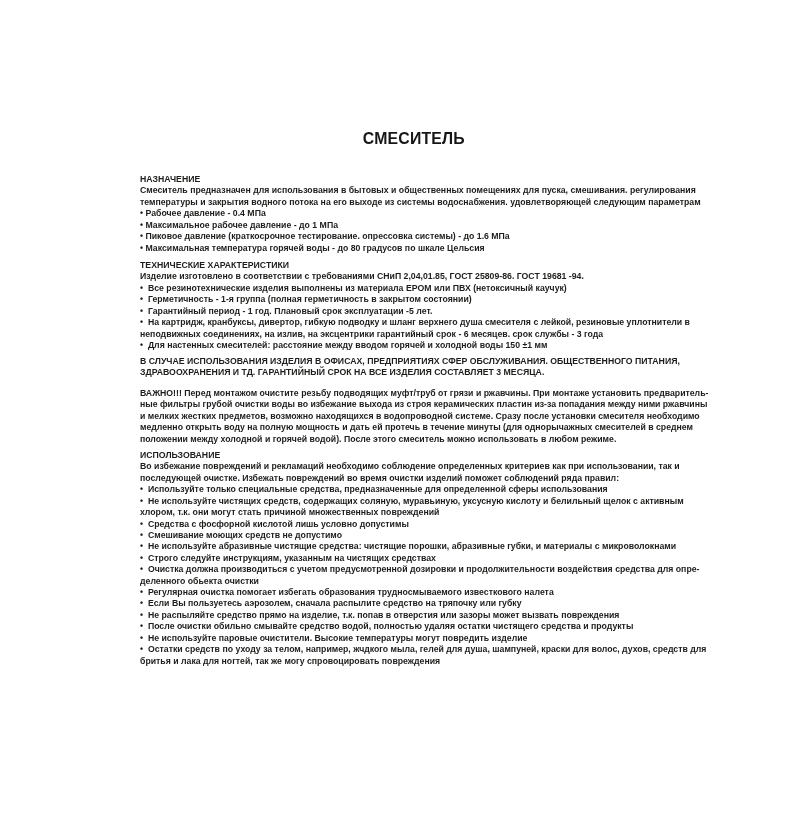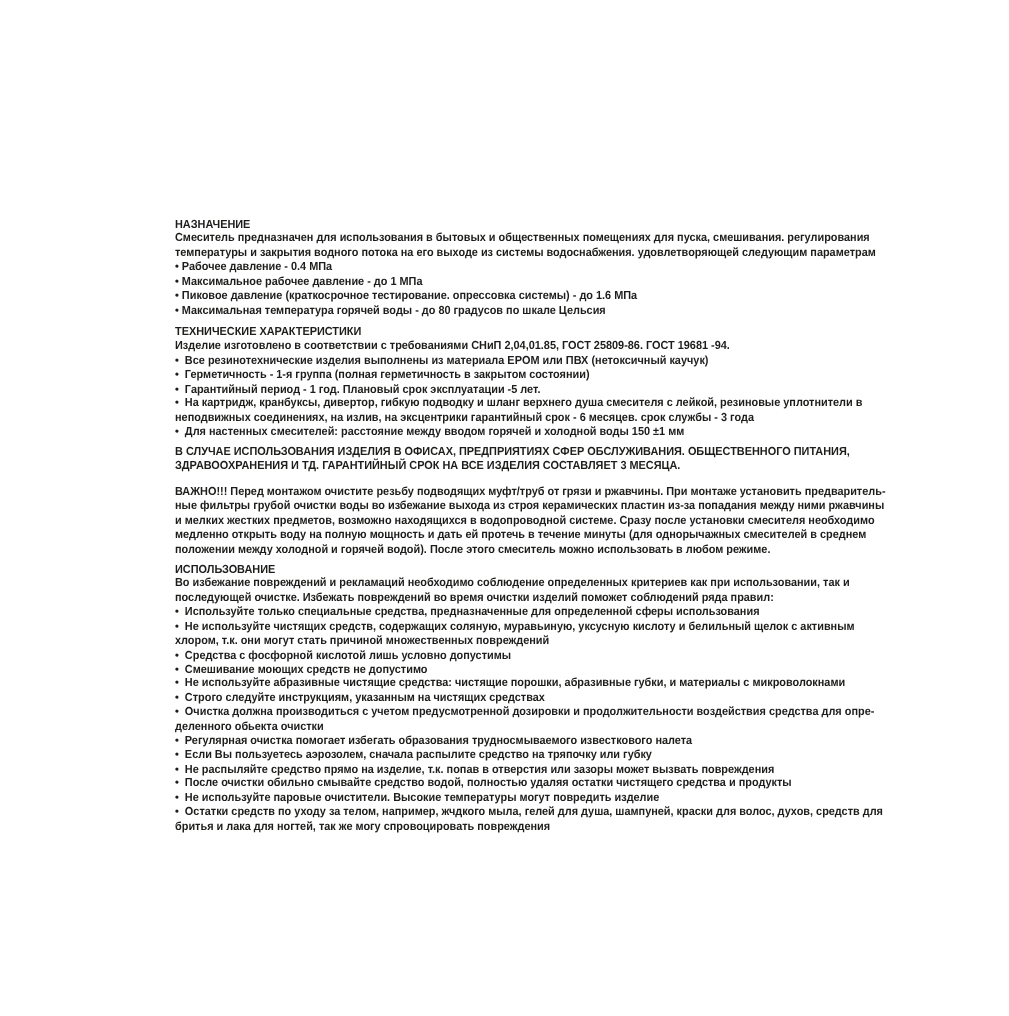--- a/index.html
+++ b/index.html
@@ -53,20 +53,23 @@
   .sec-2 { top: 259px; }
   .sec-3 { top: 355px; }
   .sec-4 { top: 387px; }
   .sec-5 { top: 449px; }
 </style>
 </head>
 <body>
 
 <div class="page">
 
+  <div class="doc-title-wrap">
+    <span class="doc-title">СМЕСИТЕЛЬ</span>
+  </div>
 
   <div class="sec sec-1">
     <div class="sec-heading">НАЗНАЧЕНИЕ</div>
     <div class="sec-body">Смеситель предназначен для использования в бытовых и общественных помещениях для пуска, смешивания. регулирования
 температуры и закрытия водного потока на его выходе из системы водоснабжения. удовлетворяющей следующим параметрам
 • Рабочее давление - 0.4 МПа
 • Максимальное рабочее давление - до 1 МПа
 • Пиковое давление (краткосрочное тестирование. опрессовка системы) - до 1.6 МПа
 • Максимальная температура горячей воды - до 80 градусов по шкале Цельсия</div>
   </div>

